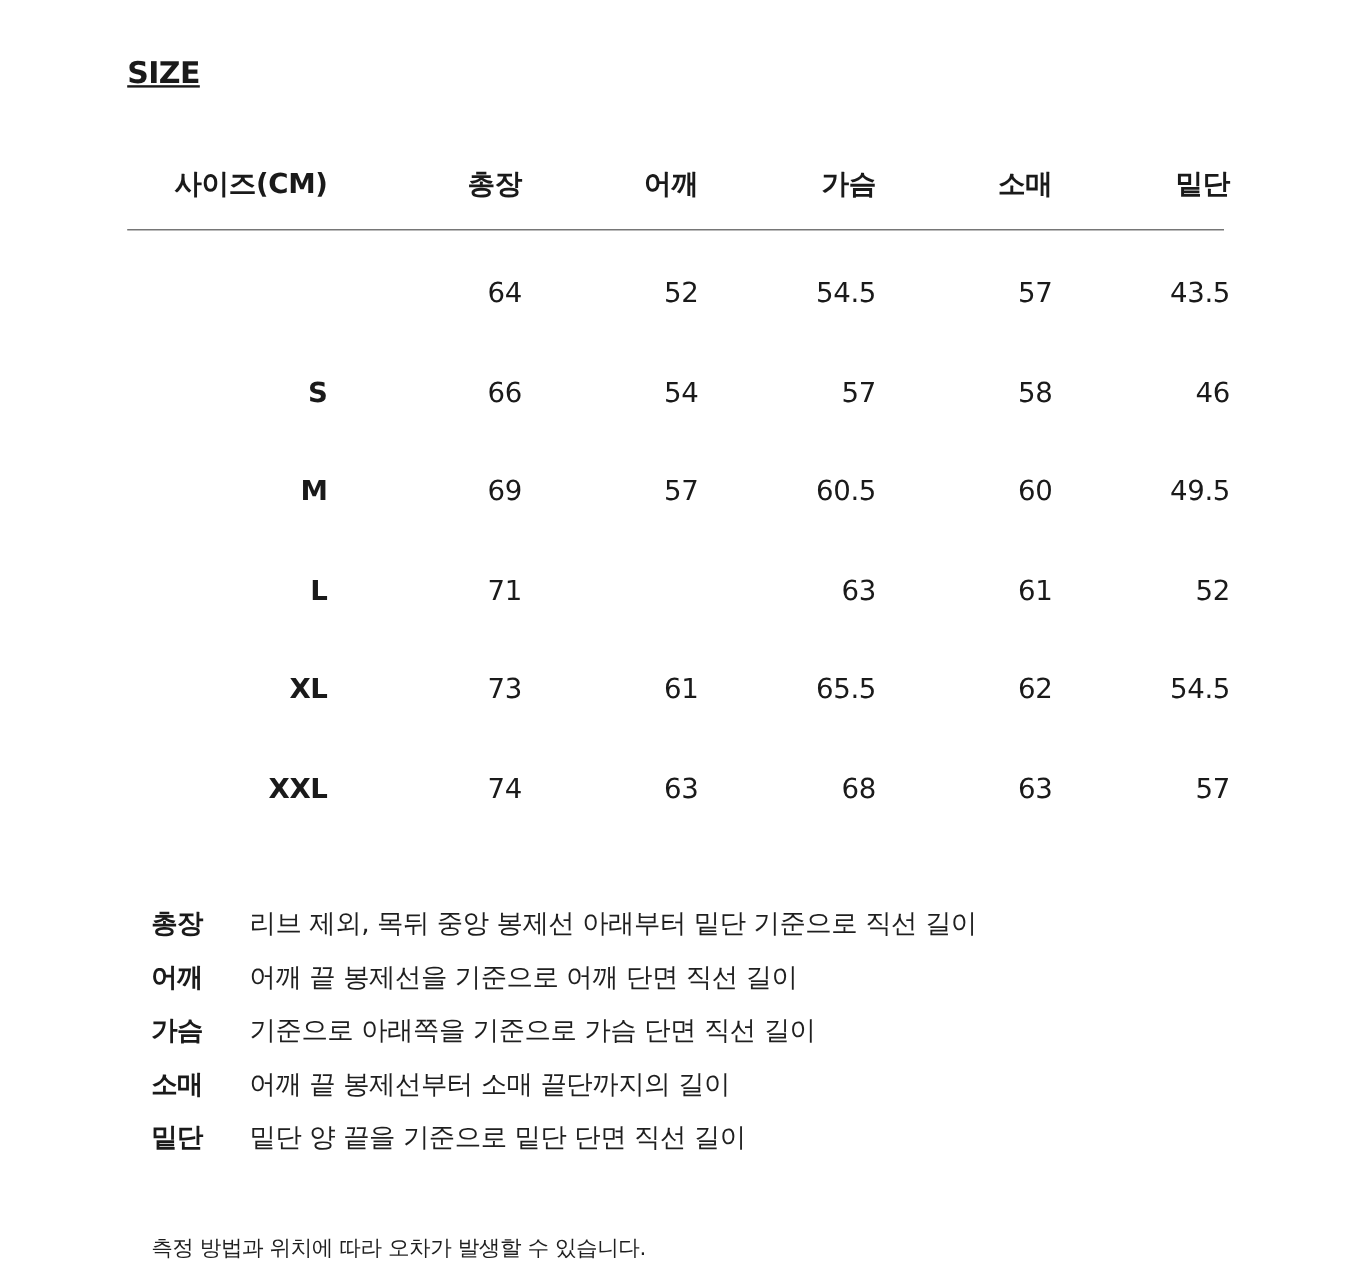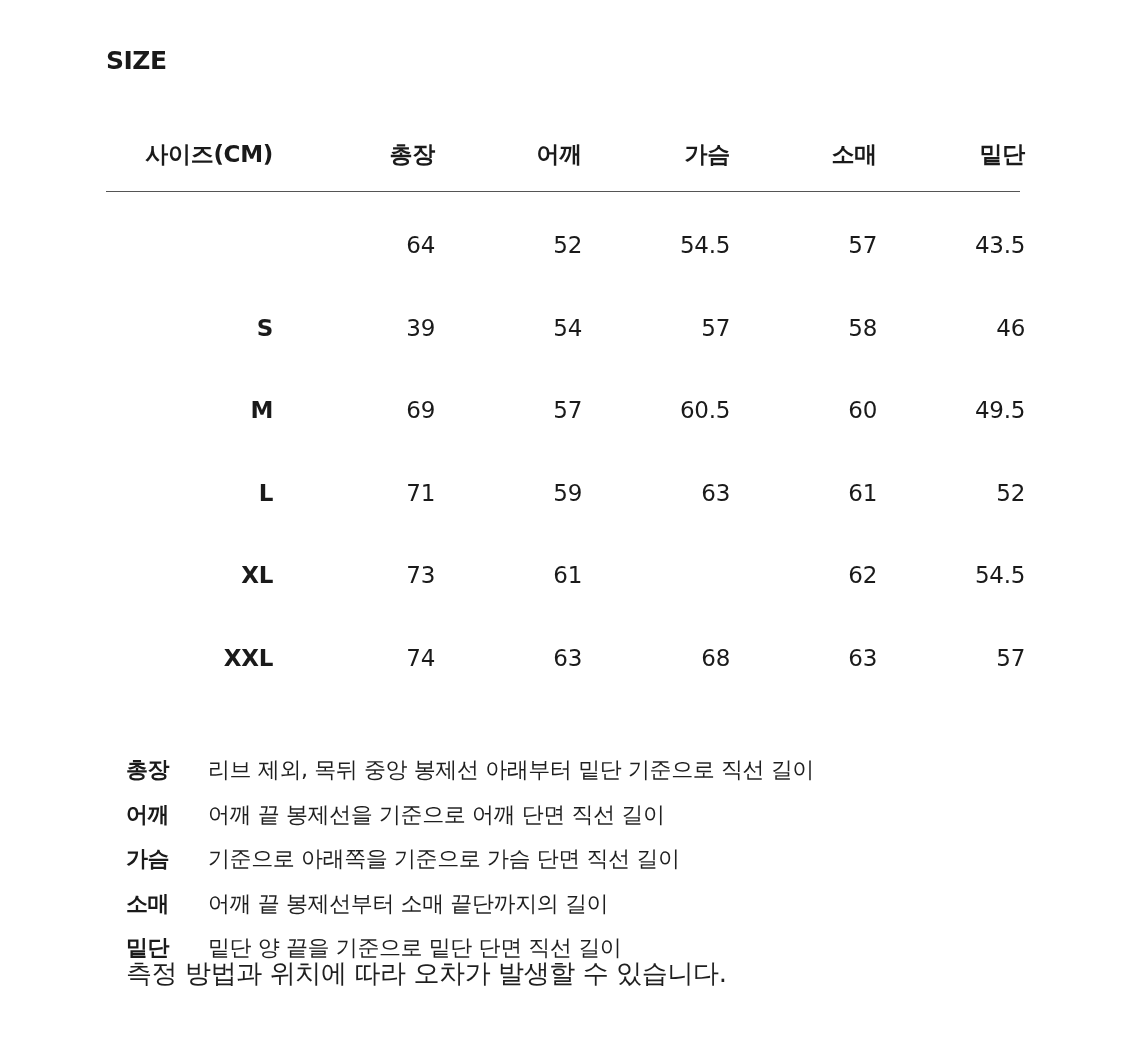--- a/index.html
+++ b/index.html
@@ -5,20 +5,21 @@
     html, body { margin: 0; padding: 0; background: #ffffff; }
     body {
       width: 1125px; height: 1054px; position: relative; overflow: hidden;
       font-family: "DejaVu Sans", "Liberation Sans", sans-serif;
       color: #1a1a1a;
     }
     .title {
       position: absolute; left: 106px; top: 46px;
       font-size: 25px; font-weight: 600; letter-spacing: -0.5px;
       color: #1a1a1a;
+      text-decoration: underline;
     }
     .table {
       position: absolute; left: 106px; top: 130px; width: 914px;
     }
     .row {
       position: relative; height: 82.6px;
     }
     .header-row {
       height: 61px; border-bottom: 1.5px solid #555555;
     }
@@ -32,22 +33,22 @@
     .body .cell { line-height: 82px; }
     .size-cell { font-weight: 600; }
     .c0 { left: 87px; } .c1 { left: 249px; } .c2 { left: 396px; }
     .c3 { left: 544px; } .c4 { left: 691px; } .c5 { left: 839px; }
 
     .defs { position: absolute; left: 126px; top: 748px; }
     .def-row { height: 44.5px; display: flex; align-items: center; font-size: 22px; letter-spacing: -0.4px; }
     .def-term { width: 82px; font-weight: 700; }
     .def-text { color: #1f1f1f; }
     .note {
-      position: absolute; left: 126px; top: 956px;
-      font-size: 26px; letter-spacing: -0.4px; color: #1f1f1f;
+      position: absolute; left: 126px; top: 1028px;
+      font-size: 18px; letter-spacing: -0.4px; color: #1f1f1f;
     }
   </style>
 </head>
 <body>
 
 <div class="title">SIZE</div>
 
 <div class="table">
   <div class="row header-row">
     <div class="cell c0">사이즈(CM)</div>
@@ -60,46 +61,46 @@
   <div class="body">
     <div class="row">
       <div class="cell c1">64</div>
       <div class="cell c2">52</div>
       <div class="cell c3">54.5</div>
       <div class="cell c4">57</div>
       <div class="cell c5">43.5</div>
     </div>
     <div class="row">
       <div class="cell c0 size-cell">S</div>
-      <div class="cell c1">39</div>
+      <div class="cell c1">66</div>
       <div class="cell c2">54</div>
       <div class="cell c3">57</div>
       <div class="cell c4">58</div>
       <div class="cell c5">46</div>
     </div>
     <div class="row">
       <div class="cell c0 size-cell">M</div>
       <div class="cell c1">69</div>
       <div class="cell c2">57</div>
       <div class="cell c3">60.5</div>
       <div class="cell c4">60</div>
       <div class="cell c5">49.5</div>
     </div>
     <div class="row">
       <div class="cell c0 size-cell">L</div>
       <div class="cell c1">71</div>
-      <div class="cell c2">59</div>
       <div class="cell c3">63</div>
       <div class="cell c4">61</div>
       <div class="cell c5">52</div>
     </div>
     <div class="row">
       <div class="cell c0 size-cell">XL</div>
       <div class="cell c1">73</div>
       <div class="cell c2">61</div>
+      <div class="cell c3">65.5</div>
       <div class="cell c4">62</div>
       <div class="cell c5">54.5</div>
     </div>
     <div class="row">
       <div class="cell c0 size-cell">XXL</div>
       <div class="cell c1">74</div>
       <div class="cell c2">63</div>
       <div class="cell c3">68</div>
       <div class="cell c4">63</div>
       <div class="cell c5">57</div>

